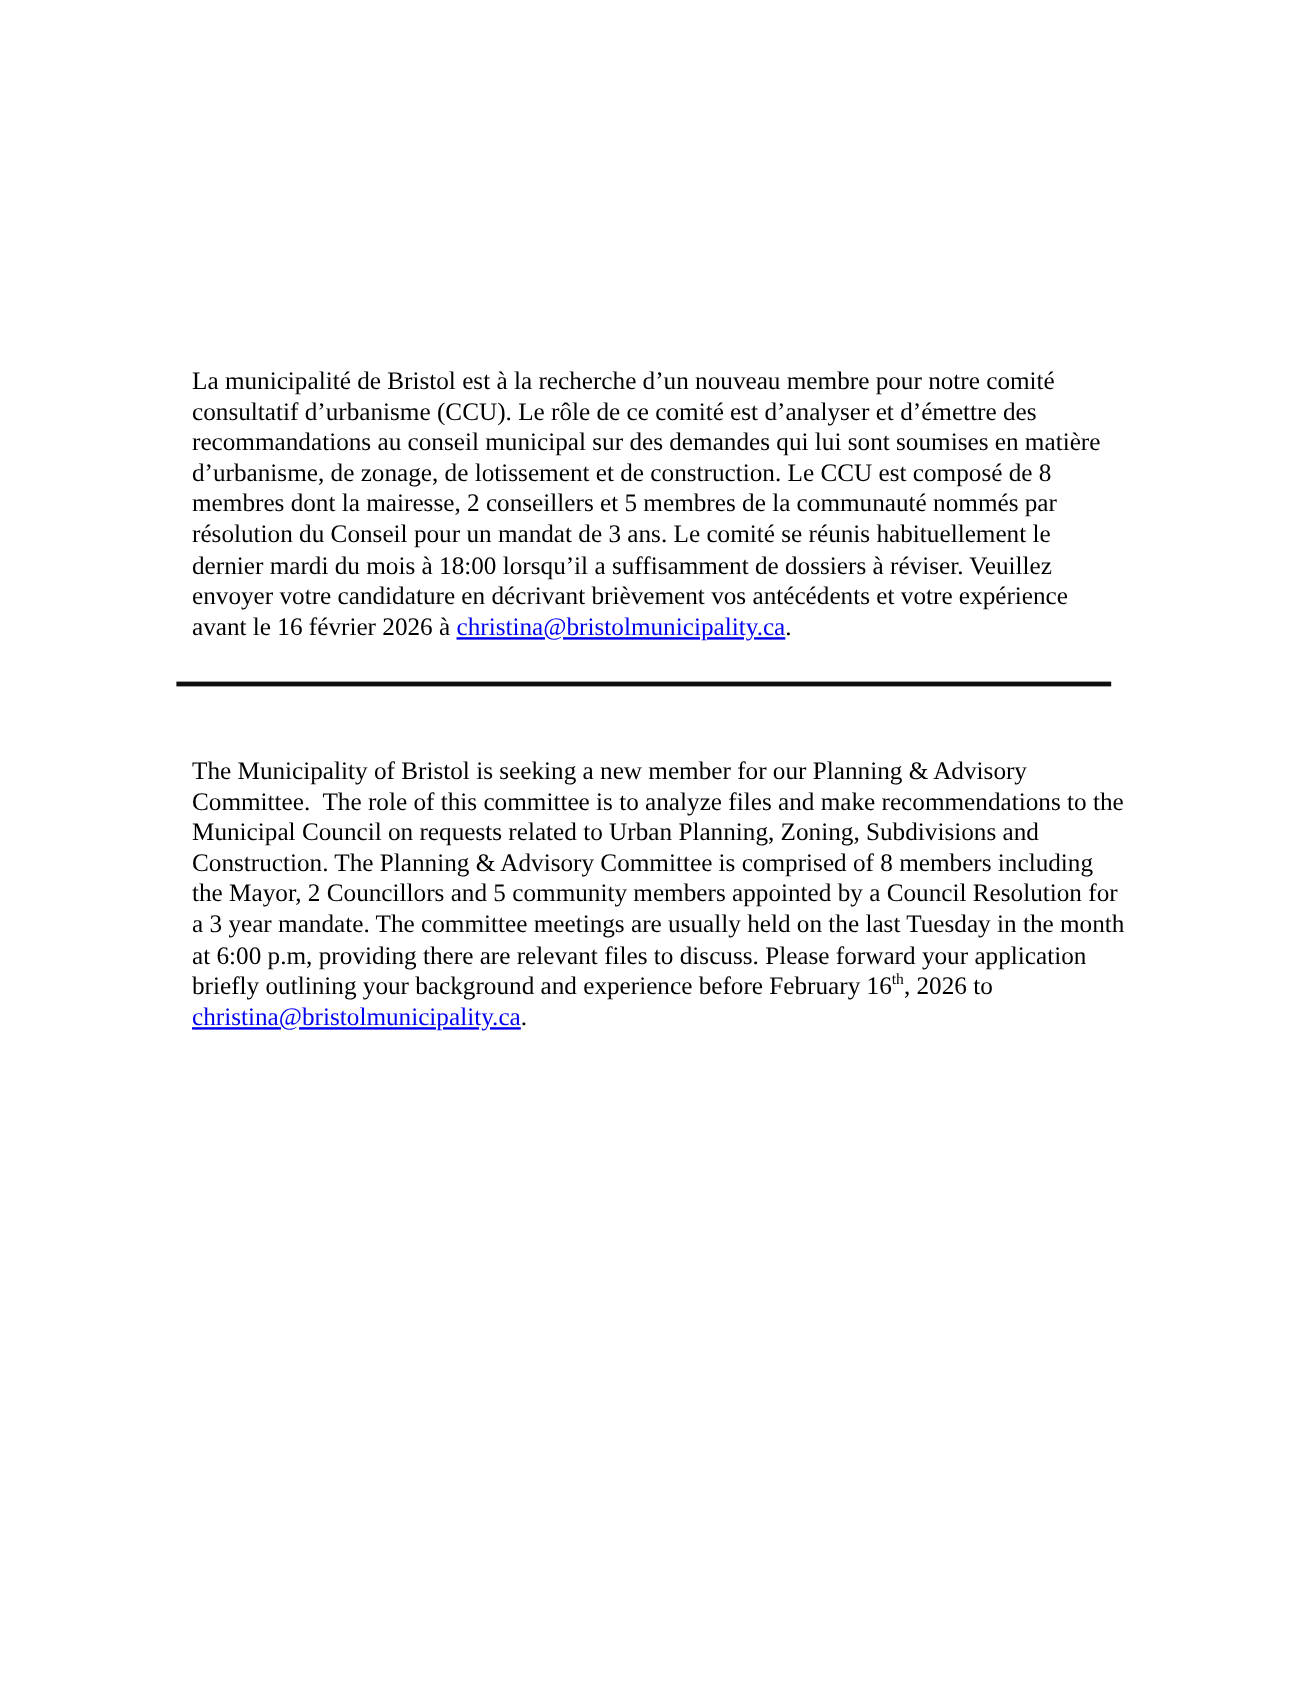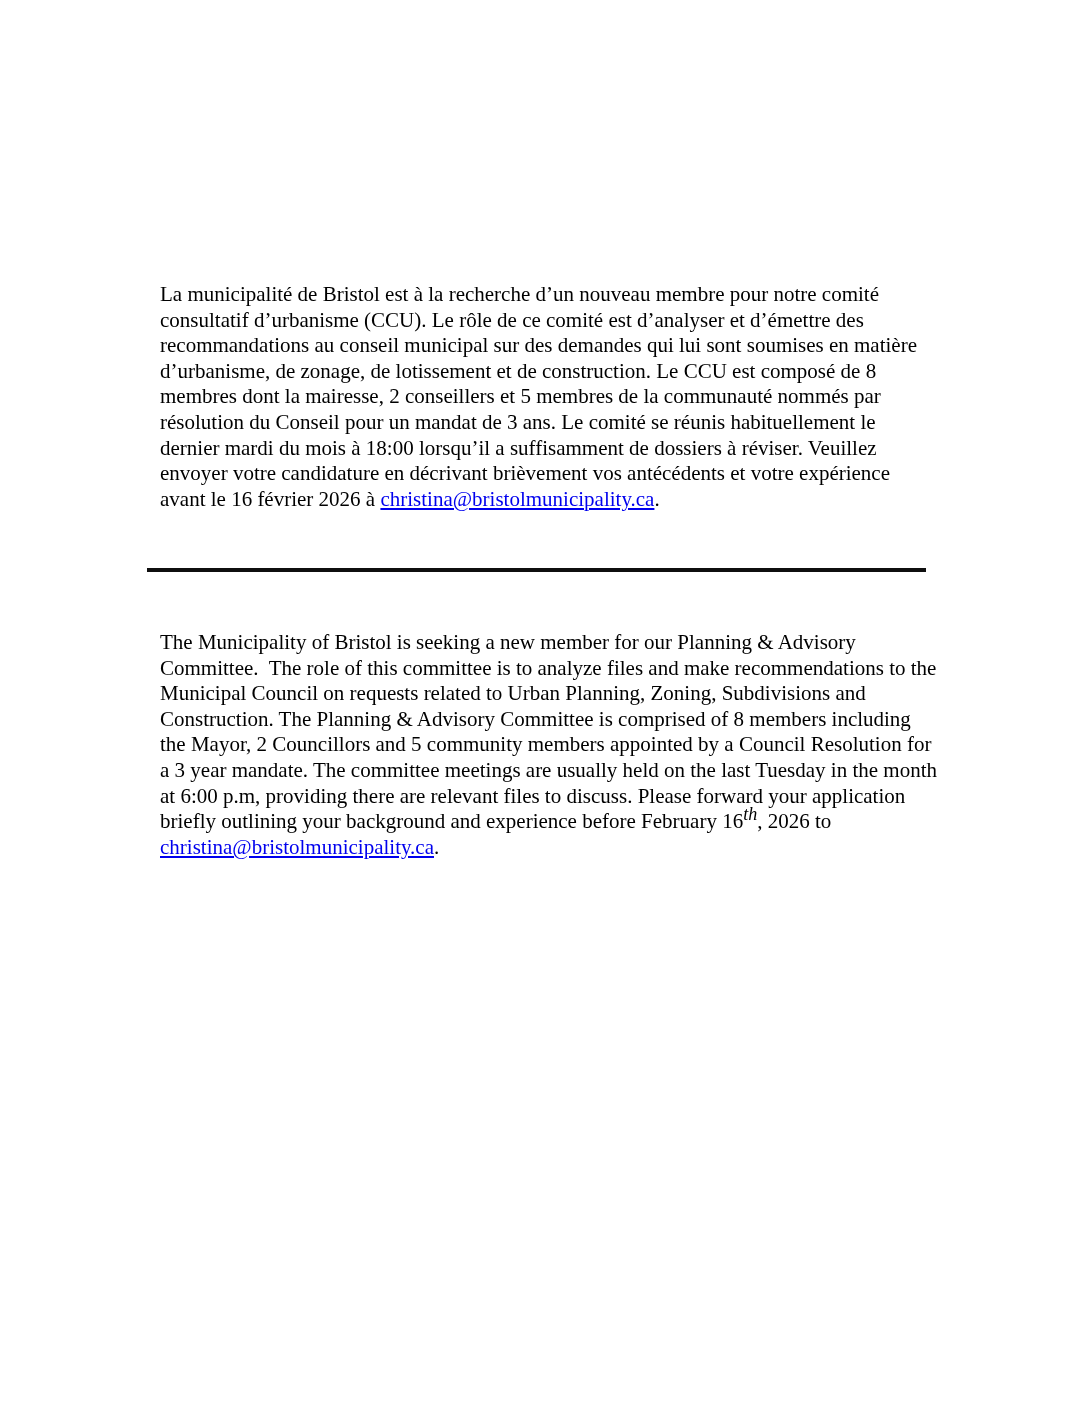--- a/index.html
+++ b/index.html
@@ -42,43 +42,42 @@
 
   .para {
     position: absolute;
     left: 160px;
     width: 778px;
     font-size: 21px;
     line-height: 25.6px;
     white-space: pre-wrap;
     text-align: left;
   }
-  .para.french { top: 282px; }
+  .para.french { top: 305px; }
   .para.english { top: 630px; }
 
   .divider {
     position: absolute;
     left: 147px;
     top: 568px;
     width: 779px;
     height: 4px;
     background: var(--divider-color, #0f0f0f);
   }
 
   a.email {
     color: var(--link-color, #0000ee);
     text-decoration: underline;
     cursor: pointer;
   }
 
   sup.ordinal {
-    font-size: 18px;
+    font-size: 13px;
     line-height: 0;
     vertical-align: super;
-    font-style: italic;
   }
 </style>
 </head>
 <body style="color: rgb(0, 0, 0);">
 
 <div class="page">
 
 
   <p class="para french"><span>La municipalité de Bristol est à la recherche d’un nouveau membre pour notre comité consultatif d’urbanisme (CCU). Le rôle de ce comité est d’analyser et d’émettre des recommandations au conseil municipal sur des demandes qui lui sont soumises en matière d’urbanisme, de zonage, de lotissement et de construction. Le CCU est composé de 8 membres dont la mairesse, 2 conseillers et 5 membres de la communauté nommés par résolution du Conseil pour un mandat de 3 ans. Le comité se réunis habituellement le dernier mardi du mois à 18:00 lorsqu’il a suffisamment de dossiers à réviser. Veuillez envoyer votre candidature en décrivant brièvement vos antécédents et votre expérience avant le 16 février 2026 à </span><a class="email" href="#">christina@bristolmunicipality.ca</a><span>.</span></p>
 

